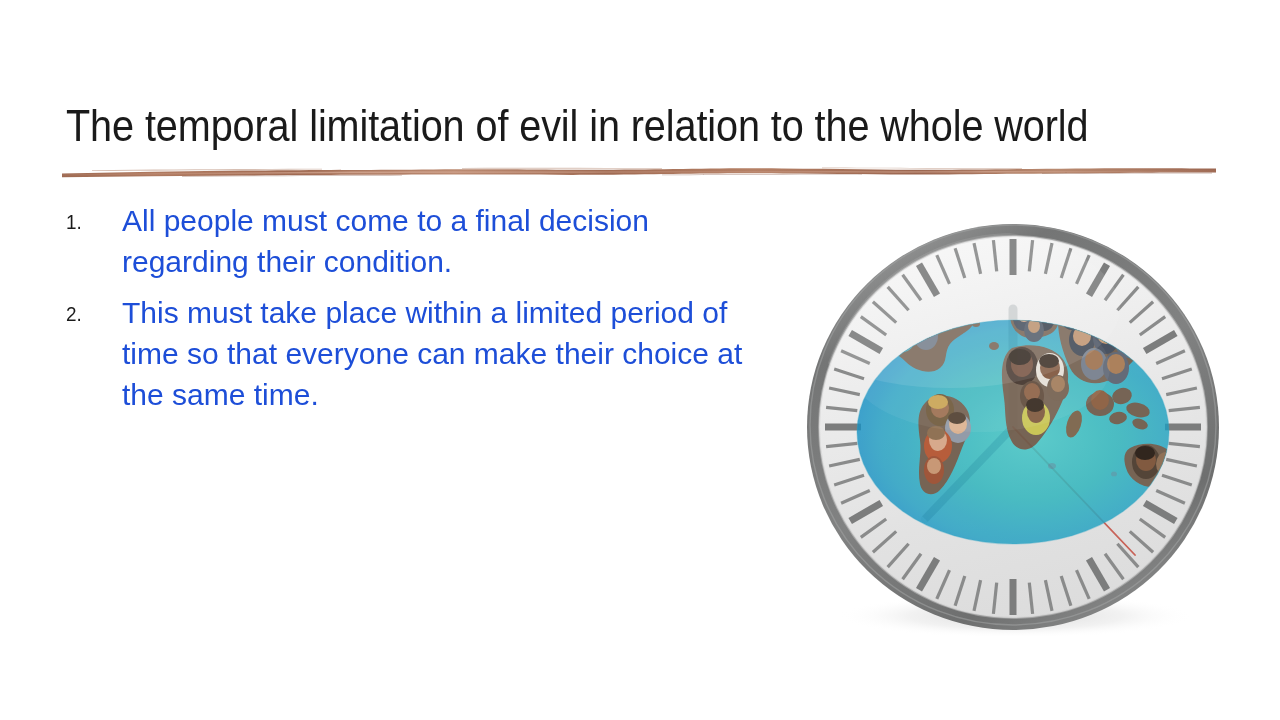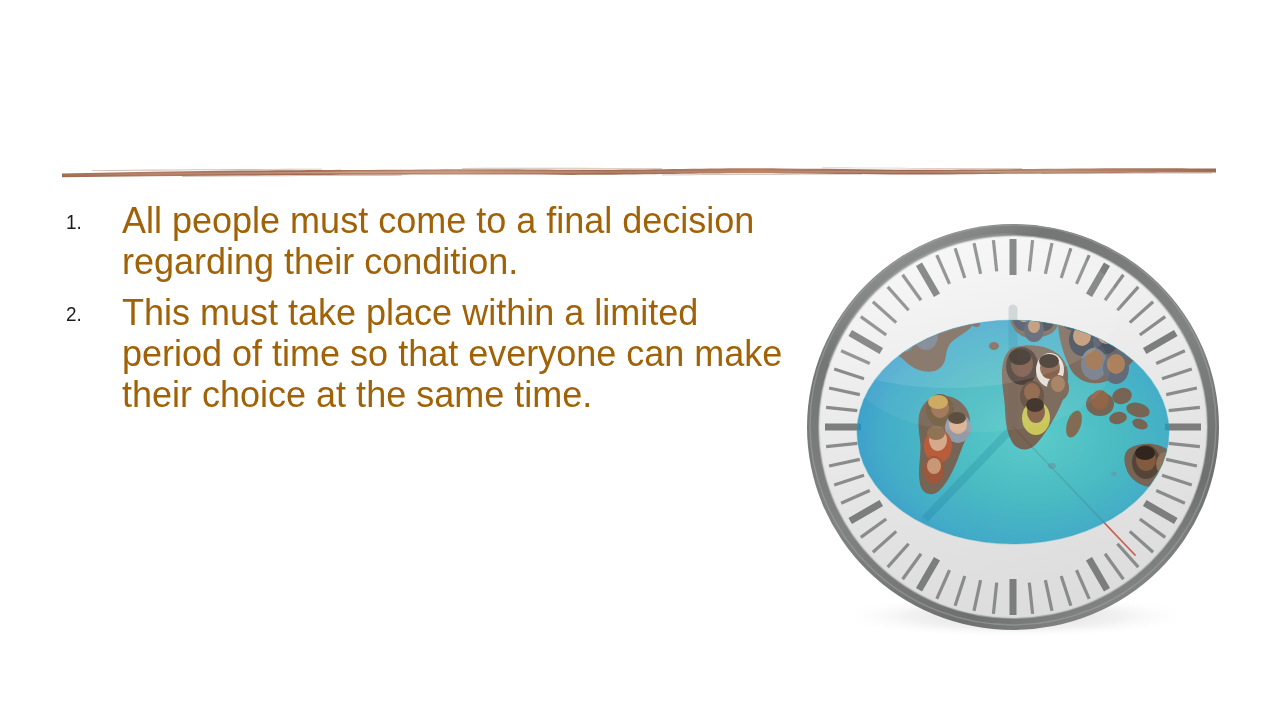--- a/index.html
+++ b/index.html
@@ -75,43 +75,46 @@
     width: 40px;
     text-align: left;
     font-family: "Liberation Sans Narrow", "Liberation Sans", sans-serif;
     font-size: 21px;
     color: #1a1a1a;
     transform: scaleX(0.9);
     transform-origin: left center;
   }
   .item-text {
     font-family: "Liberation Sans Narrow", "Liberation Sans", sans-serif;
-    font-size: 36px;
+    font-size: 30px;
     line-height: 41px;
-    color: #a16207;
+    color: #1d4ed8;
     transform: scaleX(0.9);
     transform-origin: left top;
     width: 111%;
   }
 
   
   .clock-figure {
     position: absolute;
     left: 800px;
     top: 218px;
     width: 426px;
     height: 418px;
   }
   .clock-figure svg { display: block; width: 100%; height: 100%; }
 </style>
 </head>
 <body>
 
 <div class="slide">
 
+  <div class="title-block">
+    <div class="slide-title">The temporal limitation of evil in relation to the whole world</div>
+  </div>
 
   <div class="divider">
     <svg viewBox="0 0 1154 18" preserveAspectRatio="none" aria-hidden="true">
       <defs>
         <linearGradient id="brushGrad" x1="0" y1="0" x2="1" y2="0">
           <stop offset="0" stop-color="#9E6A52"></stop>
           <stop offset="0.08" stop-color="#B07A60"></stop>
           <stop offset="0.20" stop-color="#A06A52"></stop>
           <stop offset="0.34" stop-color="#BC8B72"></stop>
           <stop offset="0.47" stop-color="#A06B53"></stop>

